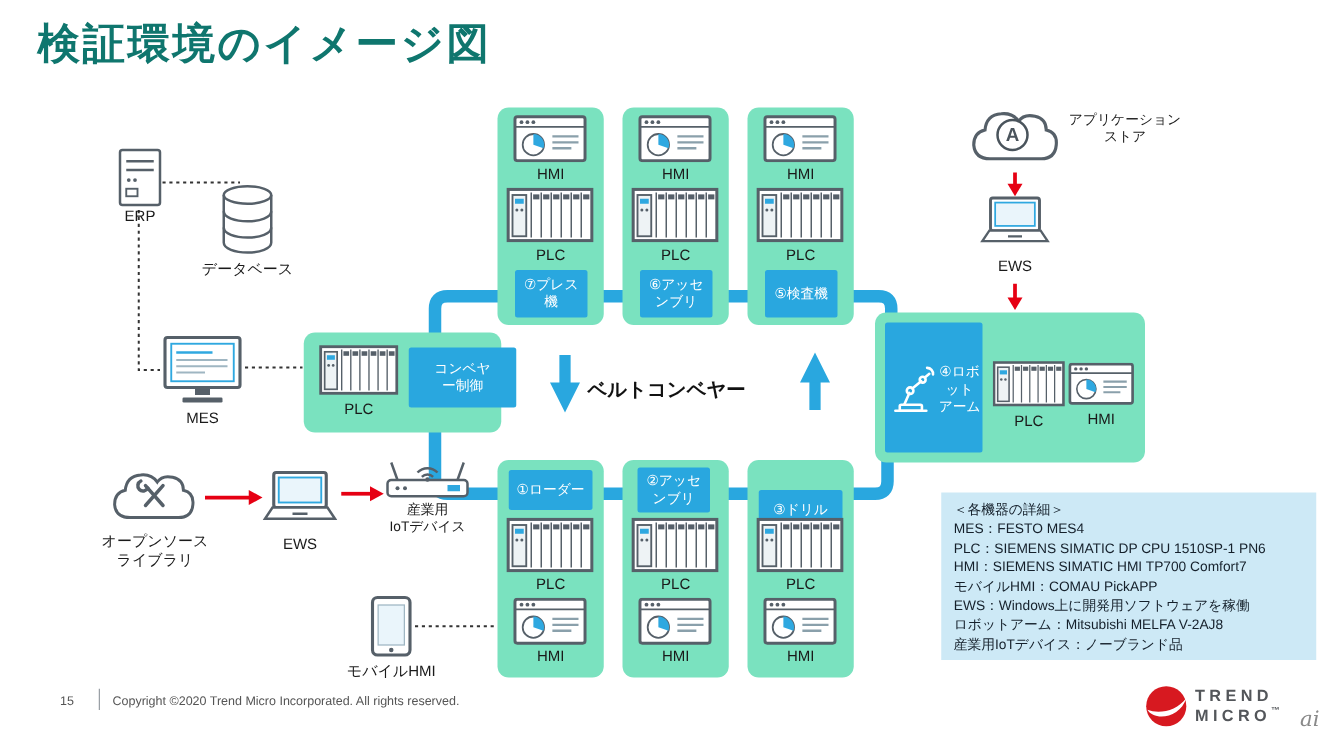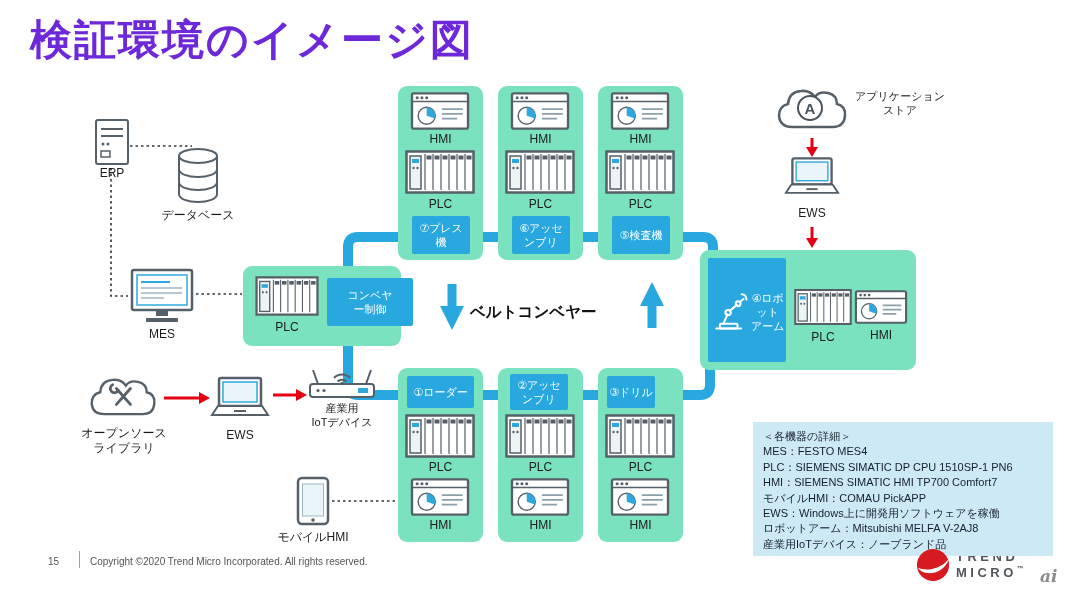--- a/index.html
+++ b/index.html
@@ -1,32 +1,32 @@
 <!DOCTYPE html>
 <html><head>
 <meta charset="utf-8">
 <style>
   * { margin:0; padding:0; box-sizing:border-box; }
   html,body { width:1069px; height:600px; }
   body { font-family:"Liberation Sans","DejaVu Sans",sans-serif; background:#fff; position:relative; overflow:hidden; }
   .abs { position:absolute; }
-  .title { font-size:42px; font-weight:bold; color:#6d28d9; letter-spacing:2px; }
+  .title { font-size:34px; font-weight:bold; color:#0f766e; letter-spacing:2px; }
   .lbl { font-size:12px; color:#1a1a1a; text-align:center; white-space:pre-line; line-height:1.25; z-index:4; }
   .station { background:#7ae2bf; border-radius:9px; z-index:2; }
   .tag { background:#29a7df; color:#fff; font-size:11px; line-height:1.3; display:flex; align-items:center;
          justify-content:center; text-align:center; white-space:pre-line; z-index:3; border-radius:2px; }
   .icon { position:absolute; z-index:3; }
   svg.wires { position:absolute; left:0; top:0; z-index:1; }
-  .details { background:#cde9f6; color:#15202b; font-size:11px; line-height:1.4; padding:7px 10px; z-index:2;margin-top:28px; }
+  .details { background:#cde9f6; color:#15202b; font-size:11px; line-height:1.4; padding:7px 10px; z-index:2; }
   .details div { white-space:nowrap; }
   .footer-text { font-size:10px; color:#555; }
   .brand-text { font-size:13px; font-weight:bold; color:#53565a; letter-spacing:3.5px; line-height:1.25; }
   .circleA { border:2px solid #4a545c; border-radius:50%; display:flex; align-items:center; justify-content:center;
              font-weight:bold; font-size:15px; color:#4a545c; background:#fff; z-index:4; }
-  .watermark { font-family:"DejaVu Serif",serif; font-style:italic; font-weight:bold; font-size:17px; color:#8a8a8a; }
+  .watermark { font-family:"DejaVu Serif",serif; font-style:italic; font-weight:normal; font-size:17px; color:#8a8a8a; }
   .belt-label { font-size:15.5px; font-weight:bold; color:#111; text-align:left; z-index:2; }
 </style>
 </head>
 <body>
 
 <svg width="0" height="0" style="position:absolute" aria-hidden="true">
   <defs>
     <symbol id="sym-server" viewBox="0 0 36 48">
       <rect x="2" y="2" width="32" height="44" rx="2" fill="#fff" stroke="#566069" stroke-width="2"></rect>
       <line x1="7" y1="11" x2="29" y2="11" stroke="#566069" stroke-width="2"></line>
@@ -233,21 +233,21 @@
 <svg class="icon" style="left:505px;top:414px" width="70" height="44">
     <use href="#sym-plc"></use>
   </svg>
 <div class="abs lbl" style="left:498px;top:460px;width:85px">PLC</div>
 <svg class="icon" style="left:509px;top:478px" width="62" height="38">
     <use href="#sym-hmi"></use>
   </svg>
 <div class="abs lbl" style="left:498px;top:518px;width:85px">HMI</div>
 
 <div class="abs station" style="left:598px;top:368px;width:85px;height:174px"></div>
-<div class="abs tag" style="left:607px;top:376px;width:48px;height:32px">③ドリル</div>
+<div class="abs tag" style="left:607px;top:392px;width:67px;height:32px">③ドリル</div>
 <svg class="icon" style="left:605px;top:414px" width="70" height="44">
     <use href="#sym-plc"></use>
   </svg>
 <div class="abs lbl" style="left:598px;top:460px;width:85px">PLC</div>
 <svg class="icon" style="left:609px;top:478px" width="62" height="38">
     <use href="#sym-hmi"></use>
   </svg>
 <div class="abs lbl" style="left:598px;top:518px;width:85px">HMI</div>
 
 <div class="abs station" style="left:700px;top:250px;width:216px;height:120px"></div>

